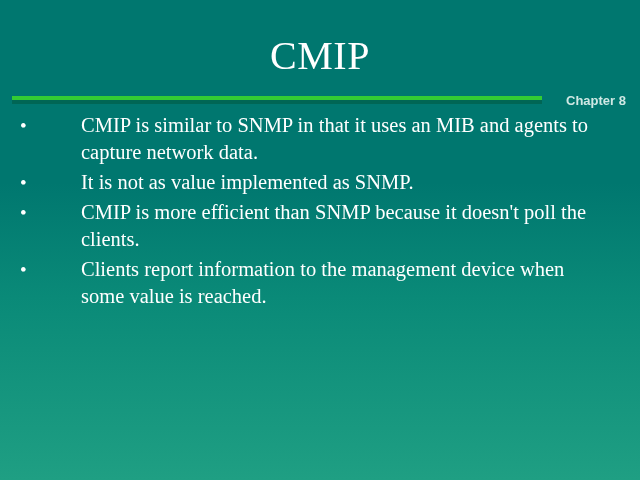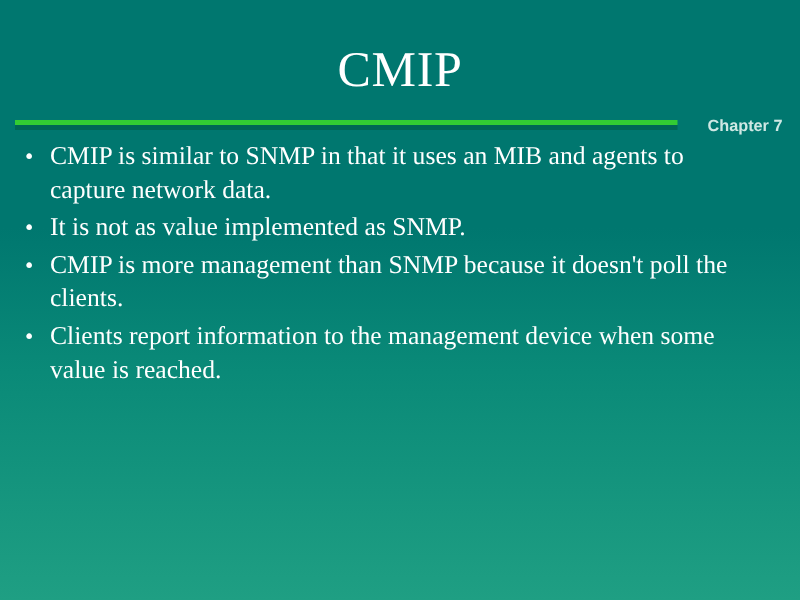--- a/index.html
+++ b/index.html
@@ -90,48 +90,49 @@
     text-align: left;
     color: #ffffff;
     font-size: 19px;
     line-height: 27px;
     padding-left: 6px;
     box-sizing: border-box;
   }
   .bullet-text {
     flex: 1 1 auto;
     padding-right: 20px;
+    margin-left: 41px;
   }
 </style>
 </head>
 <body>
 
 <div class="slide">
 
   <div class="title">CMIP</div>
 
   <div class="rule-wrap">
     <div class="rule-green"></div>
     <div class="rule-dark"></div>
   </div>
 
-  <div class="chapter">Chapter 7</div>
+  <div class="chapter">Chapter 8</div>
 
   <ul class="body-list">
     <li class="bullet-item">
       <span class="bullet-mark">•</span>
       <span class="bullet-text">CMIP is similar to SNMP in that it uses an MIB and agents to capture network data.</span>
     </li>
     <li class="bullet-item">
       <span class="bullet-mark">•</span>
       <span class="bullet-text">It is not as value implemented as SNMP.</span>
     </li>
     <li class="bullet-item">
       <span class="bullet-mark">•</span>
-      <span class="bullet-text">CMIP is more management than SNMP because it doesn't poll the clients.</span>
+      <span class="bullet-text">CMIP is more efficient than SNMP because it doesn't poll the clients.</span>
     </li>
     <li class="bullet-item">
       <span class="bullet-mark">•</span>
       <span class="bullet-text">Clients report information to the management device when some value is reached.</span>
     </li>
   </ul>
 
 </div>
 
 </body></html>

